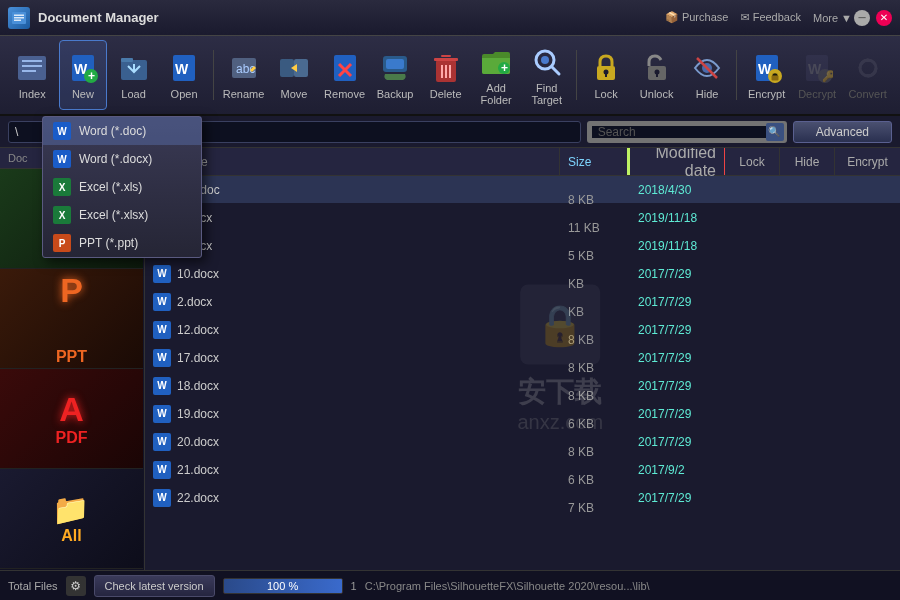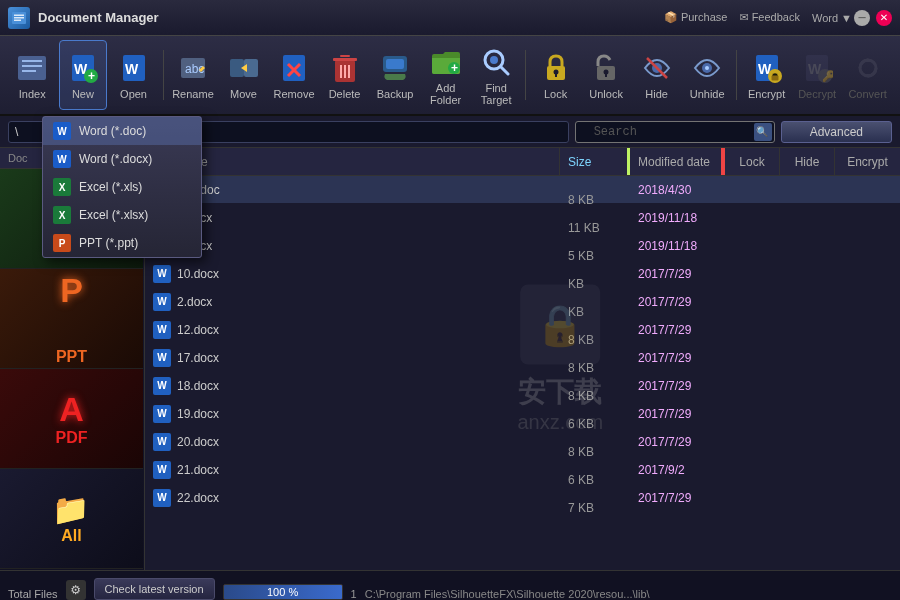--- a/index.html
+++ b/index.html
@@ -139,50 +139,49 @@
       height: 22px;
       color: #ccc;
       padding: 0 6px;
       font-size: 12px;
       display: flex;
       align-items: center;
     }
     .addr-search {
       width: 200px;
       background: #0d1020;
-      border: 1px solid #737373;
+      border: 5px solid #737373;
       border-radius: 3px;
       height: 22px;
       color: #ccc;
-      padding: 0 18px;
+      padding: 0 6px;
       font-size: 12px;
       display: flex;
       align-items: center;
       position: relative;
-      font-family: Liberation Mono, monospace;
     }
     .search-icon-btn {
       position: absolute;
       right: 2px;
       width: 18px;
       height: 18px;
       background: #3a5080;
       border-radius: 2px;
       display: flex;
       align-items: center;
       justify-content: center;
       cursor: pointer;
       font-size: 10px;
     }
     .advanced-btn {
       background: linear-gradient(to bottom, #4a5070, #2a3050);
       border: 1px solid #5a6090;
       border-radius: 3px;
       color: #ccc;
-      padding: 2px 28px;
+      padding: 2px 22px;
       cursor: pointer;
       font-size: 12px;
       height: 22px;
       display: flex;
       align-items: center;
     }
 
     
     .main-area {
       display: flex;
@@ -257,26 +256,27 @@
       font-size: 12px;
       color: #7dd3fc;
       border-right: 3px solid #bef264;
       height: 100%;
       display: flex;
       align-items: center;
     }
     .col-date {
       width: 95px;
       padding: 0 8px;
-      font-size: 12px;
+      font-size: 16px;
       color: #aaa;
-      border-right: 4px solid #ef4444;
+      border-right: 1px solid #ef4444;
       height: 100%;
       display: flex;
       align-items: center;
+      text-align: right;
     }
     .col-lock {
       width: 55px;
       padding: 0 4px;
       font-size: 12px;
       color: #aaa;
       border-right: 1px solid #333;
       height: 100%;
       display: flex;
       align-items: center;
@@ -337,21 +337,21 @@
       border-radius: 2px;
       display: flex;
       align-items: center;
       justify-content: center;
       font-size: 10px;
       color: white;
       font-weight: bold;
       flex-shrink: 0;
     }
     .file-size { width: 70px; padding: 0 8px; font-size: 12px; color: #999; margin-top: 20px; }
-    .file-date { width: 95px; padding: 0 8px; font-size: 12px; color: #f0abfc; }
+    .file-date { width: 95px; padding: 0 8px; font-size: 12px; color: #5eead4; }
     .file-lock { width: 55px; display: flex; justify-content: center; }
     .file-hide { width: 55px; display: flex; justify-content: center; }
     .file-enc { width: 65px; display: flex; justify-content: center; }
 
     
     .watermark {
       position: absolute;
       top: 50%;
       left: 55%;
       transform: translate(-50%, -50%);
@@ -382,21 +382,21 @@
       font-size: 20px;
       color: #888;
     }
 
     
     .statusbar {
       height: 30px;
       background: #111122;
       border-top: 1px solid #333;
       display: flex;
-      align-items: flex-end;
+      align-items: center;
       padding: 0 8px;
       gap: 8px;
     }
     .status-files {
       display: flex;
       align-items: center;
       gap: 4px;
       color: #aaa;
       font-size: 11px;
     }
@@ -509,21 +509,21 @@
       <rect width="14" height="12" x="1" y="2" rx="1" fill="#4a90d9"></rect>
       <rect width="10" height="1.5" x="3" y="4.5" fill="white" opacity="0.8"></rect>
       <rect width="10" height="1.5" x="3" y="7" fill="white" opacity="0.8"></rect>
       <rect width="7" height="1.5" x="3" y="9.5" fill="white" opacity="0.8"></rect>
     </svg>
   </div>
   <span class="titlebar-title">Document Manager</span>
   <div class="titlebar-links">
     <span class="titlebar-link">📦 Purchase</span>
     <span class="titlebar-link">✉ Feedback</span>
-    <span class="titlebar-link">Word ▼</span>
+    <span class="titlebar-link">More ▼</span>
   </div>
   <div class="titlebar-controls">
     <div class="titlebar-btn minimize">─</div>
     <div class="titlebar-btn close">✕</div>
   </div>
 </div>
 
 <div class="toolbar">
 
   <div class="tool-item">
@@ -543,20 +543,31 @@
       <svg width="32" height="32" viewBox="0 0 32 32">
         <rect width="22" height="26" x="5" y="3" rx="2" fill="#2060c0"></rect>
         <text x="7" y="22" font-size="14" fill="white" font-weight="bold">W</text>
         <circle cx="24" cy="24" r="7" fill="#22aa44"></circle>
         <text x="21" y="28" font-size="12" fill="white" font-weight="bold">+</text>
       </svg>
     </div>
     <span class="tool-label">New</span>
   </div>
 
+  <div class="tool-item">
+    <div class="tool-icon">
+      <svg width="32" height="32" viewBox="0 0 32 32">
+        <rect width="26" height="20" x="3" y="8" rx="2" fill="#3a6090"></rect>
+        <rect width="12" height="4" x="3" y="6" rx="1" fill="#4a7aaa"></rect>
+        <path d="M10 14 L16 20 L22 14" stroke="#aaddff" stroke-width="2" fill="none"></path>
+        <line x1="16" y1="12" x2="16" y2="20" stroke="#aaddff" stroke-width="2"></line>
+      </svg>
+    </div>
+    <span class="tool-label">Load</span>
+  </div>
 
   <div class="tool-item">
     <div class="tool-icon">
       <svg width="32" height="32" viewBox="0 0 32 32">
         <rect width="22" height="26" x="5" y="3" rx="2" fill="#2060c0"></rect>
         <text x="7" y="22" font-size="14" fill="white" font-weight="bold">W</text>
       </svg>
     </div>
     <span class="tool-label">Open</span>
   </div>
@@ -586,50 +597,50 @@
 
   <div class="tool-item">
     <div class="tool-icon">
       <svg width="32" height="32" viewBox="0 0 32 32">
         <rect width="22" height="26" x="5" y="3" rx="2" fill="#2060c0"></rect>
         <line x1="10" y1="12" x2="22" y2="24" stroke="#ff4444" stroke-width="3"></line>
         <line x1="22" y1="12" x2="10" y2="24" stroke="#ff4444" stroke-width="3"></line>
       </svg>
     </div>
     <span class="tool-label">Remove</span>
+  </div>
+
+  <div class="tool-item">
+    <div class="tool-icon">
+      <svg width="32" height="32" viewBox="0 0 32 32">
+        <rect width="24" height="16" x="4" y="4" rx="3" fill="#2a5a8a"></rect>
+        <rect width="18" height="10" x="7" y="7" rx="2" fill="#3a7acc"></rect>
+        <path d="M6 22 Q4 26 8 28 L24 28 Q28 26 26 22 Z" fill="#4a7a4a"></path>
+      </svg>
+    </div>
+    <span class="tool-label">Backup</span>
   </div>
 
   <div class="tool-item">
     <div class="tool-icon">
       <svg width="32" height="32" viewBox="0 0 32 32">
         <rect width="20" height="22" x="6" y="8" rx="2" fill="#aa3333"></rect>
         <rect width="24" height="3" x="4" y="6" rx="1" fill="#cc4444"></rect>
         <rect width="10" height="2" x="11" y="3" rx="1" fill="#cc4444"></rect>
         <line x1="12" y1="13" x2="12" y2="26" stroke="#ffaaaa" stroke-width="2"></line>
         <line x1="16" y1="13" x2="16" y2="26" stroke="#ffaaaa" stroke-width="2"></line>
         <line x1="20" y1="13" x2="20" y2="26" stroke="#ffaaaa" stroke-width="2"></line>
       </svg>
     </div>
     <span class="tool-label">Delete</span>
   </div>
 
   <div class="tool-item">
     <div class="tool-icon">
       <svg width="32" height="32" viewBox="0 0 32 32">
-        <rect width="24" height="16" x="4" y="4" rx="3" fill="#2a5a8a"></rect>
-        <rect width="18" height="10" x="7" y="7" rx="2" fill="#3a7acc"></rect>
-        <path d="M6 22 Q4 26 8 28 L24 28 Q28 26 26 22 Z" fill="#4a7a4a"></path>
-      </svg>
-    </div>
-    <span class="tool-label">Backup</span>
-  </div>
-
-  <div class="tool-item">
-    <div class="tool-icon">
-      <svg width="32" height="32" viewBox="0 0 32 32">
         <path d="M2 10 Q2 8 4 8 L13 8 L15 6 L28 6 Q30 6 30 8 L30 26 Q30 28 28 28 L4 28 Q2 28 2 26 Z" fill="#4a8a2a"></path>
         <path d="M2 12 L30 12 L30 26 Q30 28 28 28 L4 28 Q2 28 2 26 Z" fill="#5aaa3a"></path>
         <circle cx="24" cy="22" r="6" fill="#22aa44"></circle>
         <text x="21" y="26" font-size="12" fill="white" font-weight="bold">+</text>
       </svg>
     </div>
     <span class="tool-label">Add Folder</span>
   </div>
 
   <div class="tool-item">
@@ -672,30 +683,20 @@
     <div class="tool-icon">
       <svg width="32" height="32" viewBox="0 0 32 32">
         <path d="M4 16 Q10 8 16 8 Q22 8 28 16 Q22 24 16 24 Q10 24 4 16 Z" fill="none" stroke="#7a9acc" stroke-width="2"></path>
         <circle cx="16" cy="16" r="5" fill="#4a6aaa"></circle>
         <line x1="6" y1="6" x2="26" y2="26" stroke="#cc4444" stroke-width="2.5"></line>
       </svg>
     </div>
     <span class="tool-label">Hide</span>
   </div>
 
-  <div class="tool-item">
-    <div class="tool-icon">
-      <svg width="32" height="32" viewBox="0 0 32 32">
-        <path d="M4 16 Q10 8 16 8 Q22 8 28 16 Q22 24 16 24 Q10 24 4 16 Z" fill="none" stroke="#7a9acc" stroke-width="2"></path>
-        <circle cx="16" cy="16" r="5" fill="#4a6aaa"></circle>
-        <circle cx="16" cy="16" r="2" fill="#aaccff"></circle>
-      </svg>
-    </div>
-    <span class="tool-label">Unhide</span>
-  </div>
   <div class="toolbar-sep"></div>
 
   <div class="tool-item">
     <div class="tool-icon">
       <svg width="32" height="32" viewBox="0 0 32 32">
         <rect width="22" height="26" x="5" y="3" rx="2" fill="#2060c0"></rect>
         <text x="7" y="22" font-size="14" fill="white" font-weight="bold">W</text>
         <circle cx="24" cy="24" r="7" fill="#c8a820"></circle>
         <path d="M21 24 Q21 21 24 21 Q27 21 27 24 L27 27 L21 27 Z" fill="#1a1a0a" stroke="#c8a820" stroke-width="0.5"></path>
         <rect width="7" height="5" x="20.5" y="23.5" rx="1" fill="#8a6a10"></rect>

